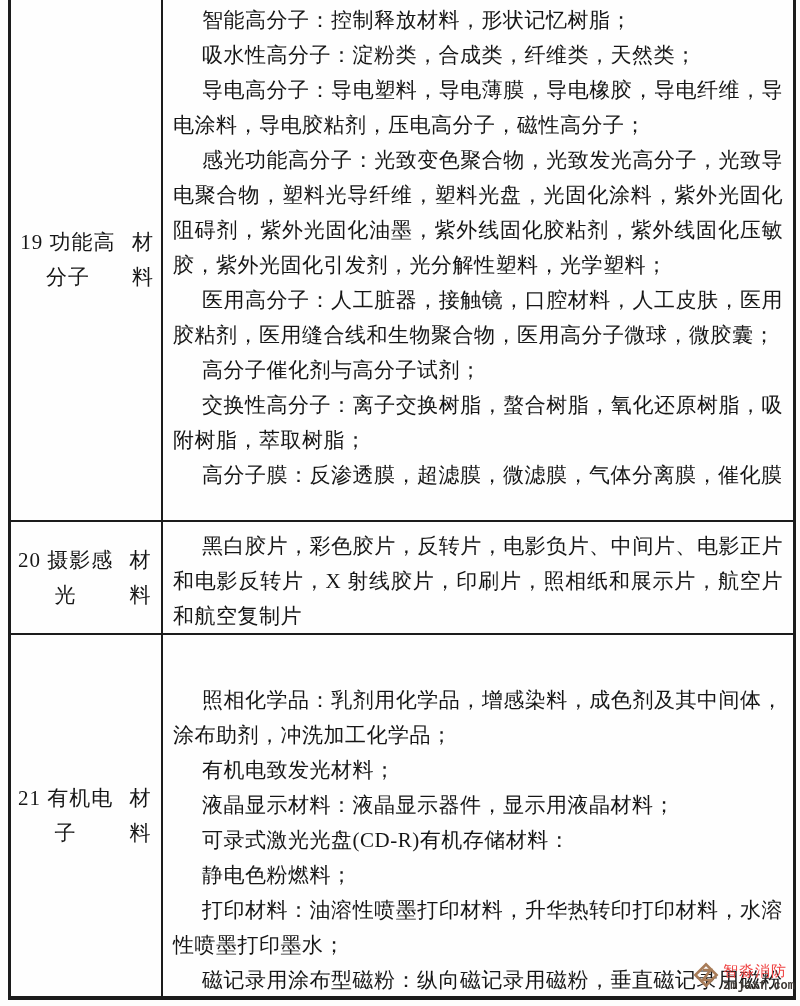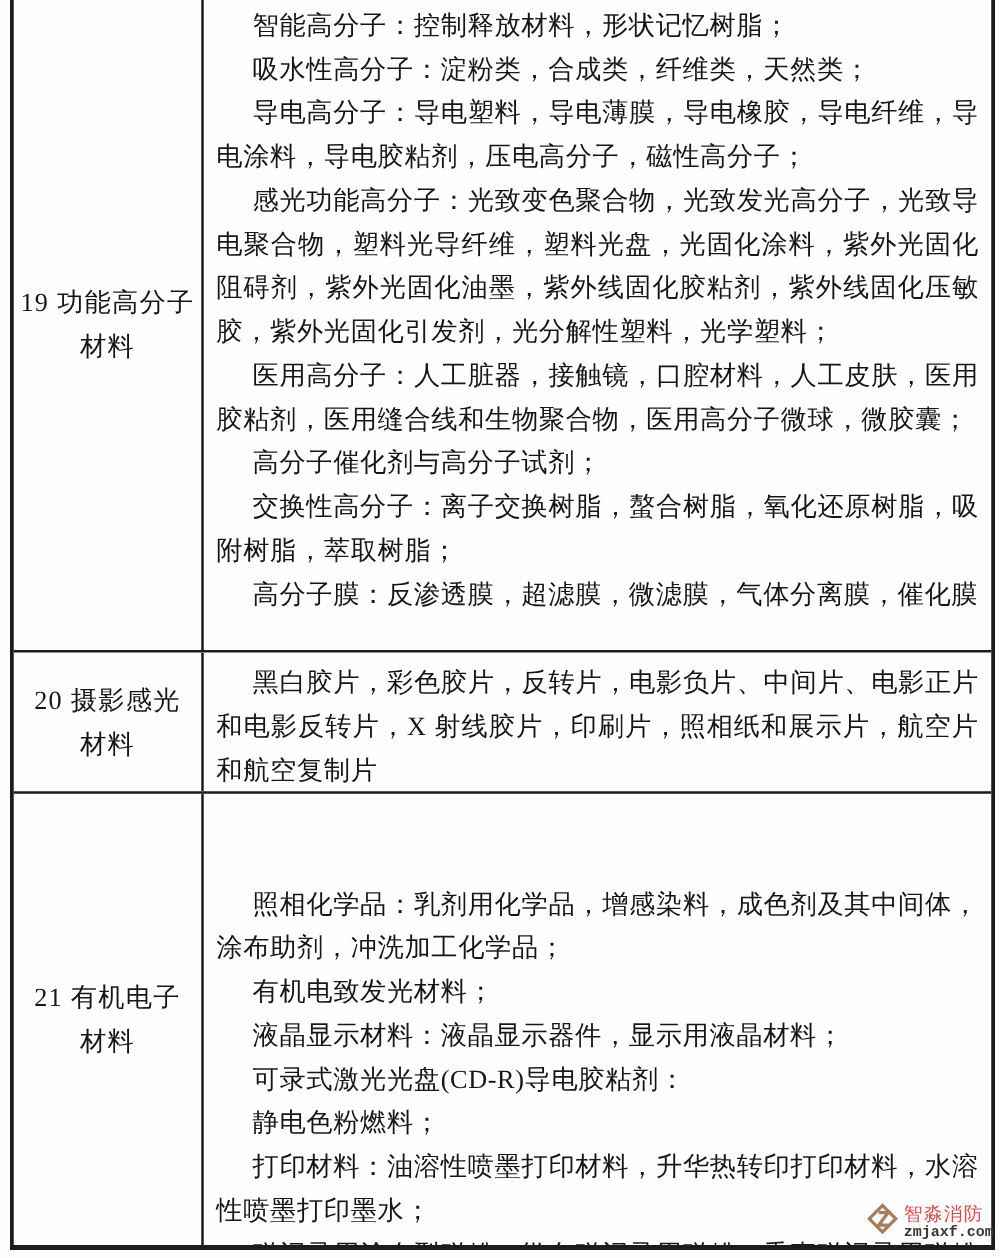--- a/index.html
+++ b/index.html
@@ -42,41 +42,41 @@
   .t-row.r19 { height: 520px; }
   .t-row.r20 { height: 113px; }
   .t-row.r21 { flex: 1; }
 
   .cell-label {
     flex: 0 0 152px;
     width: 152px;
     box-sizing: border-box;
     border-right: 2px solid #1c1c1c;
     display: flex;
-    flex-direction: column;
+    flex-direction: row;
     align-items: center;
     justify-content: center;
     font-size: 21px;
     line-height: 35px;
     letter-spacing: 1px;
     text-align: center;
   }
 
   .cell-body {
     flex: 1;
     box-sizing: border-box;
     padding: 3px 10px 0 10px;
     font-size: 21px;
     line-height: 35px;
     letter-spacing: 0.5px;
     text-align: justify;
     word-break: break-all;
   }
   .r20 .cell-body { padding-top: 7px; }
-  .r21 .cell-body { padding-top: 48px; margin-top: 23px; }
+  .r21 .cell-body { padding-top: 48px; }
 
   .cell-body p {
     margin: 0;
     text-indent: 29px;
   }
 
   .watermark {
     position: absolute;
     left: 694px;
     top: 960px;
@@ -136,21 +136,21 @@
 
   <div class="t-row r21">
     <div class="cell-label">
       <div>21 有机电子</div>
       <div>材料</div>
     </div>
     <div class="cell-body">
       <p>照相化学品：乳剂用化学品，增感染料，成色剂及其中间体，涂布助剂，冲洗加工化学品；</p>
       <p>有机电致发光材料；</p>
       <p>液晶显示材料：液晶显示器件，显示用液晶材料；</p>
-      <p>可录式激光光盘(CD-R)导电胶粘剂：</p>
+      <p>可录式激光光盘(CD-R)有机存储材料：</p>
       <p>静电色粉燃料；</p>
       <p>打印材料：油溶性喷墨打印材料，升华热转印打印材料，水溶性喷墨打印墨水；</p>
       <p>磁记录用涂布型磁粉：纵向磁记录用磁粉，垂直磁记录用磁粉</p>
     </div>
   </div>
 
 </div>
 
 <div class="watermark">
   <span>

